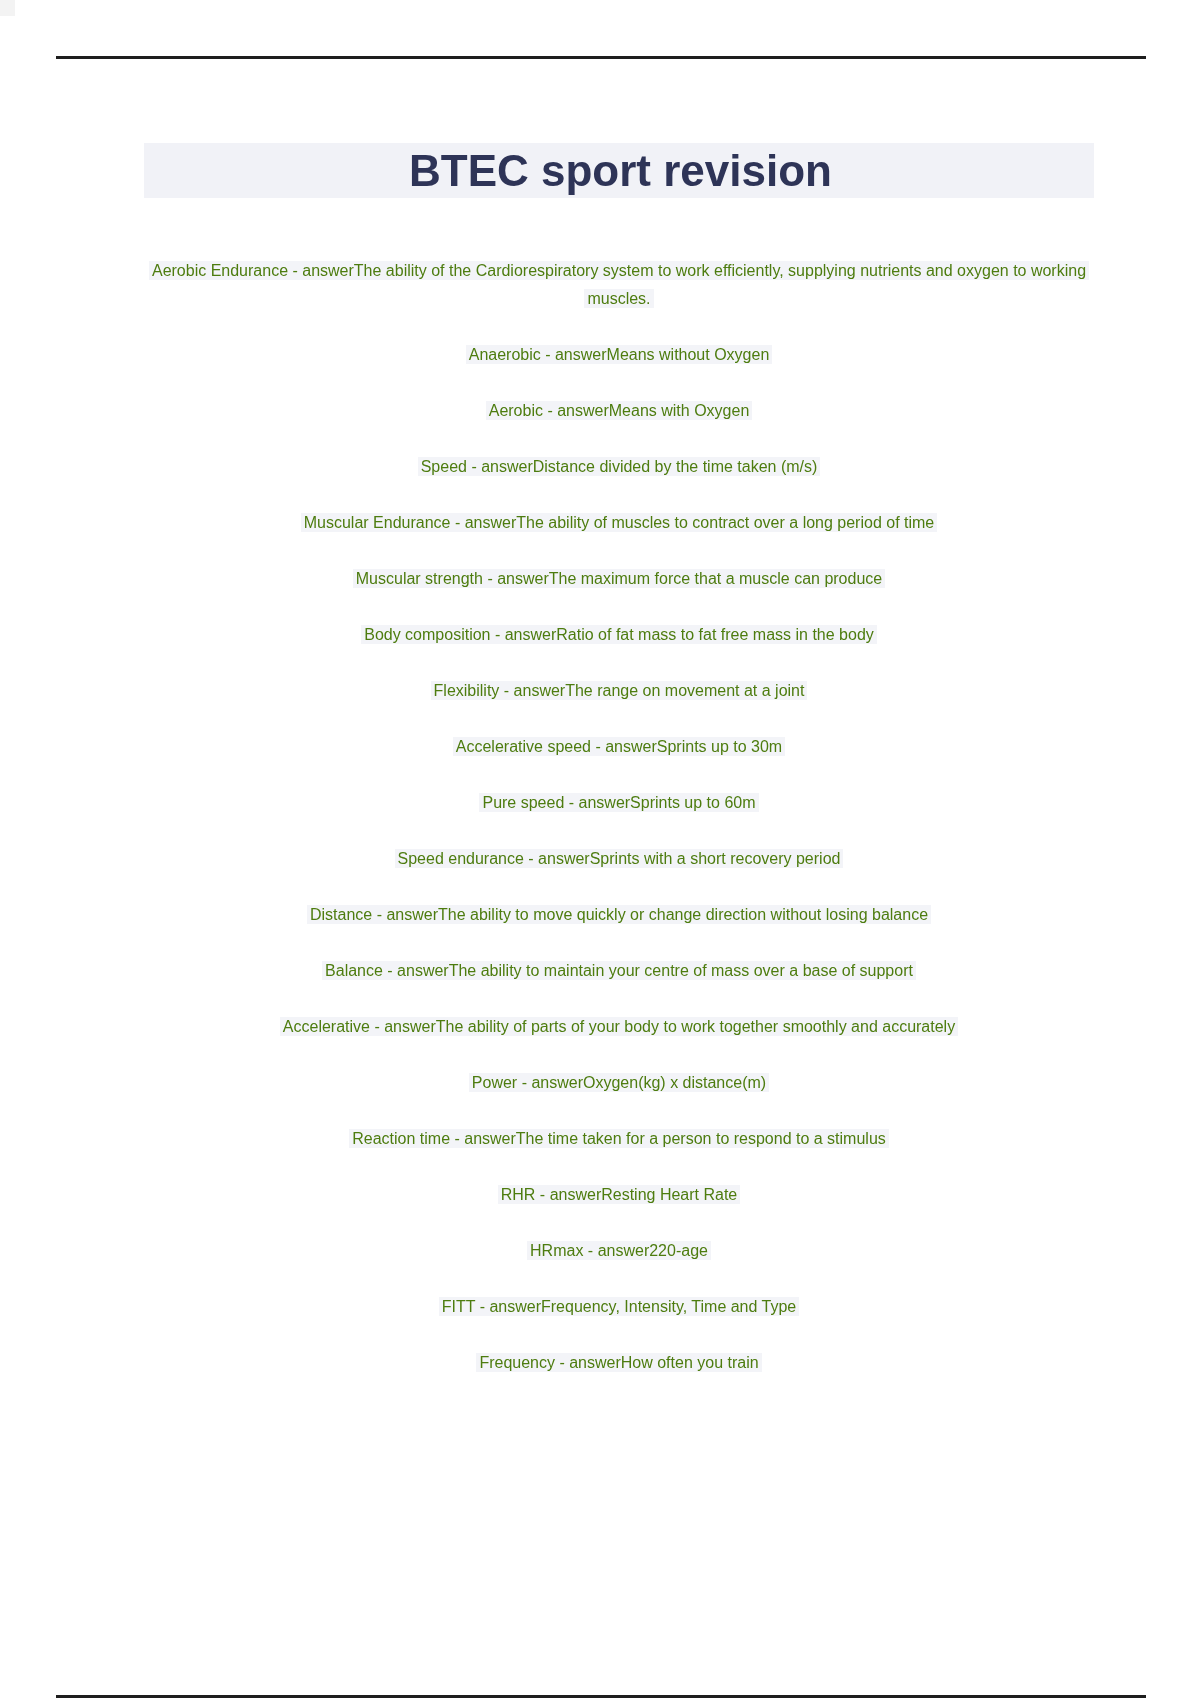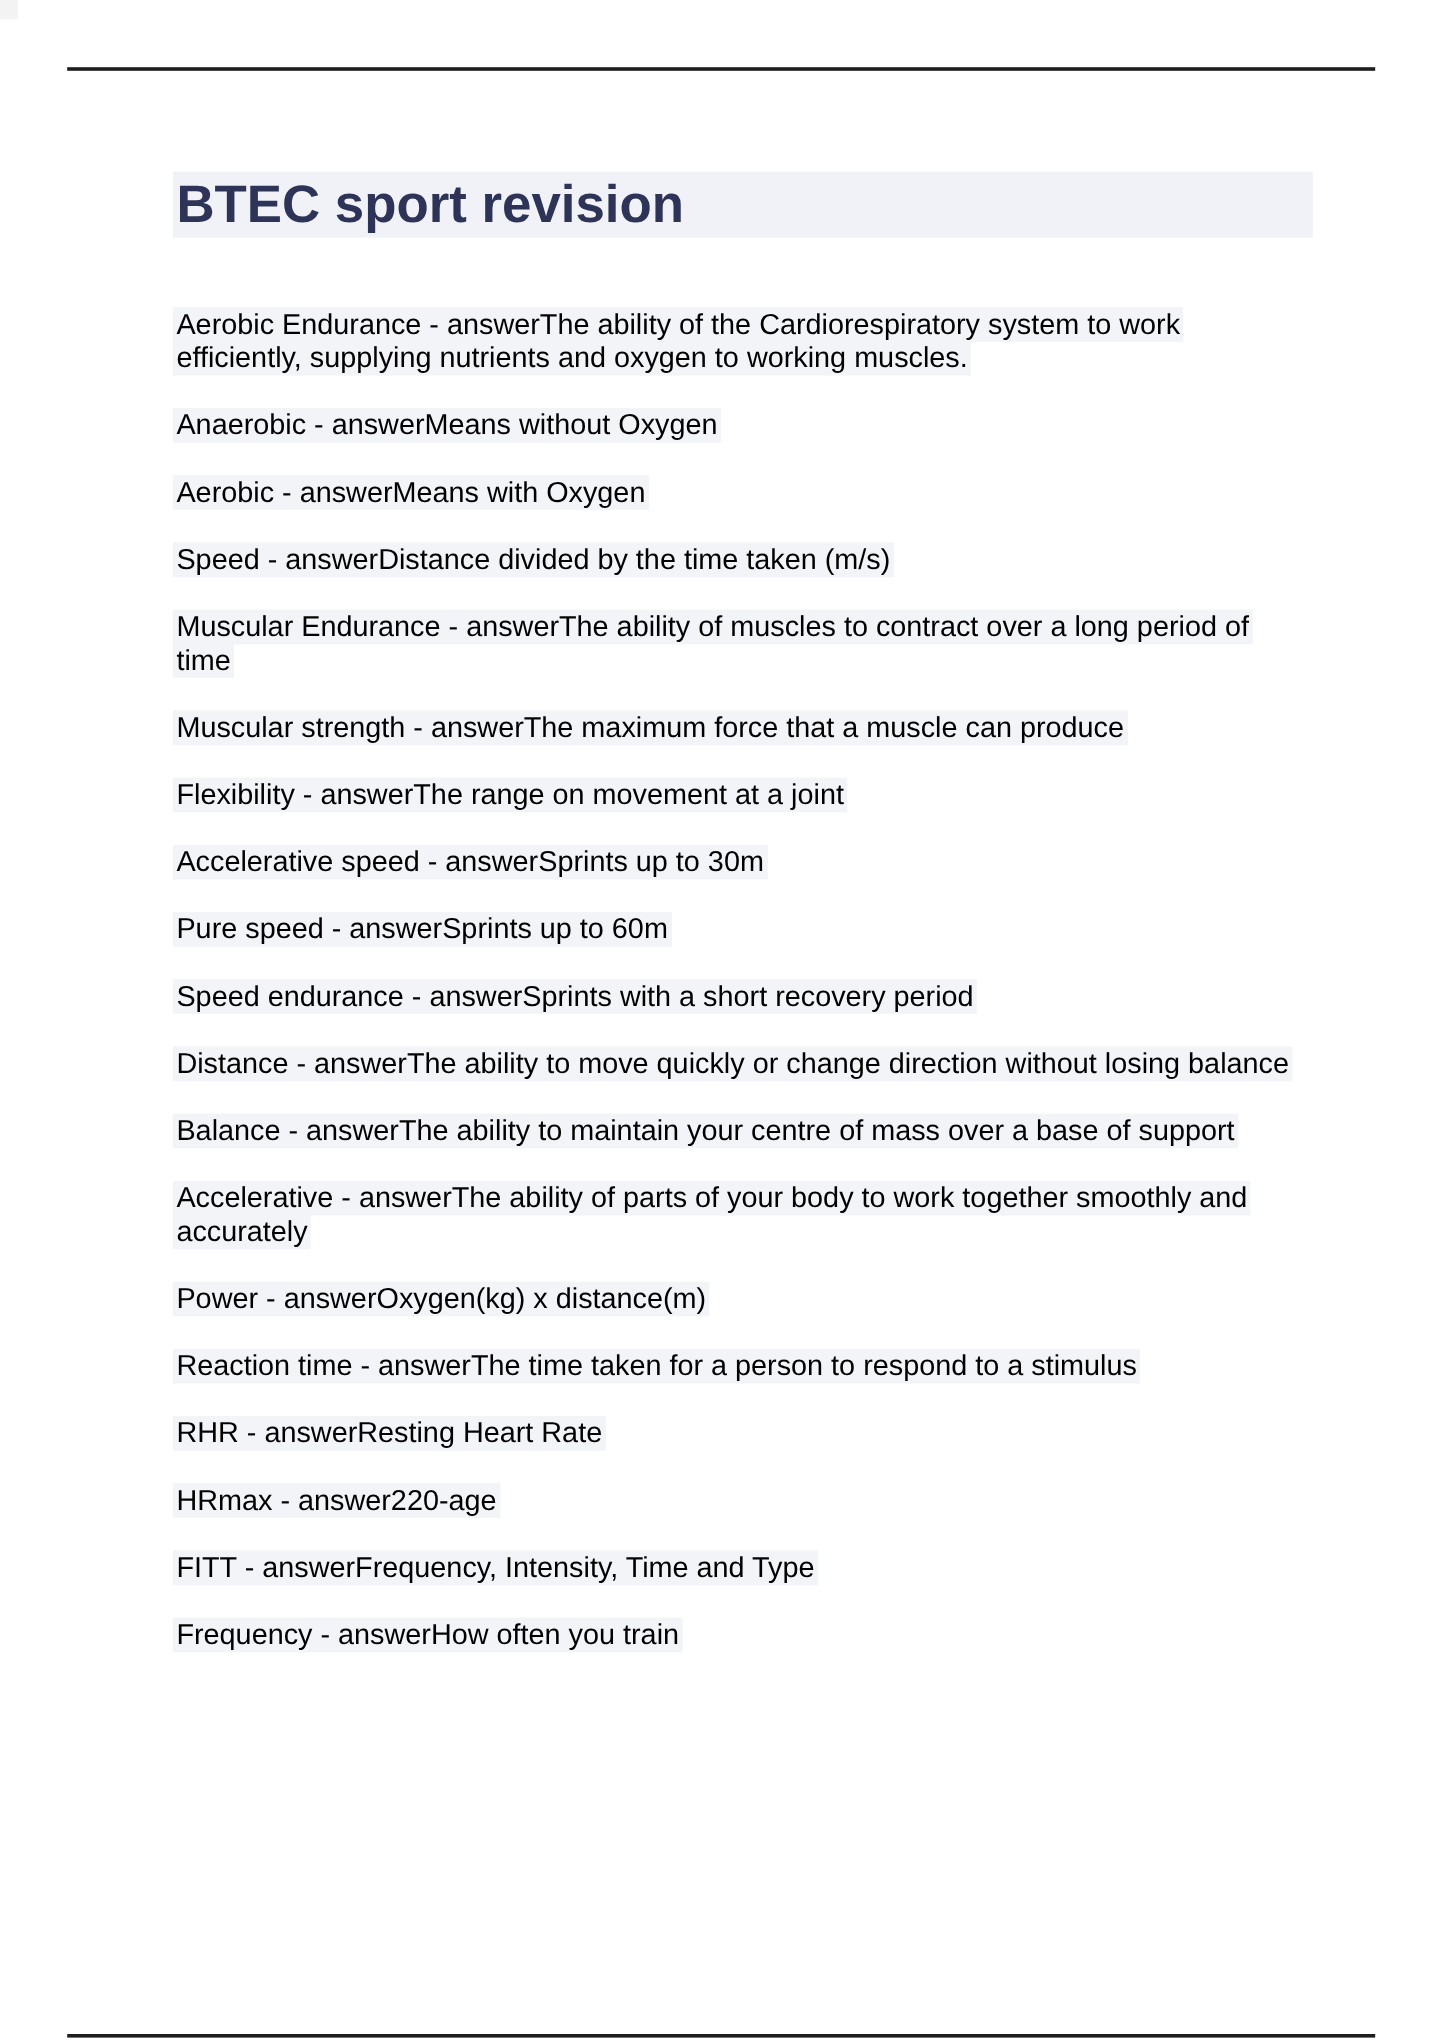--- a/index.html
+++ b/index.html
@@ -24,37 +24,38 @@
     height: 3px;
     background: #1e1e1e;
   }
   .rule-top { top: 56px; }
   .rule-bottom { top: 1695px; }
   .content {
     position: absolute;
     left: 144px;
     top: 143px;
     width: 950px;
+    text-align: center;
   }
   h1.doc-title {
     margin: 0 0 59px 0;
     padding: 0 0 0 3px;
     font-size: 44px;
     font-weight: 700;
     line-height: 55px;
     color: #2e3457;
     background: #f1f2f7;
     white-space: nowrap;
     overflow: hidden;
   }
   p.entry {
     margin: 0 0 28px 0;
-    font-size: 24px;
+    font-size: 16px;
     line-height: 28px;
-    color: #000000;
+    color: #4d7c0f;
     letter-spacing: 0;
   }
   p.entry .hl {
     background: #f3f4f8;
     padding: 1px 3px;
     -webkit-box-decoration-break: clone;
     box-decoration-break: clone;
   }
 </style>
 </head>
@@ -66,20 +67,21 @@
 <div class="content">
   <h1 class="doc-title">BTEC sport revision</h1>
 
   <div>
     <p class="entry"><span class="hl"><span>Aerobic Endurance</span><span> - answer</span><span>The ability of the Cardiorespiratory system to work efficiently, supplying nutrients and oxygen to working muscles.</span></span></p>
     <p class="entry"><span class="hl"><span>Anaerobic</span><span> - answer</span><span>Means without Oxygen</span></span></p>
     <p class="entry"><span class="hl"><span>Aerobic</span><span> - answer</span><span>Means with Oxygen</span></span></p>
     <p class="entry"><span class="hl"><span>Speed</span><span> - answer</span><span>Distance divided by the time taken (m/s)</span></span></p>
     <p class="entry"><span class="hl"><span>Muscular Endurance</span><span> - answer</span><span>The ability of muscles to contract over a long period of time</span></span></p>
     <p class="entry"><span class="hl"><span>Muscular strength</span><span> - answer</span><span>The maximum force that a muscle can produce</span></span></p>
+    <p class="entry"><span class="hl"><span>Body composition</span><span> - answer</span><span>Ratio of fat mass to fat free mass in the body</span></span></p>
     <p class="entry"><span class="hl"><span>Flexibility</span><span> - answer</span><span>The range on movement at a joint</span></span></p>
     <p class="entry"><span class="hl"><span>Accelerative speed</span><span> - answer</span><span>Sprints up to 30m</span></span></p>
     <p class="entry"><span class="hl"><span>Pure speed</span><span> - answer</span><span>Sprints up to 60m</span></span></p>
     <p class="entry"><span class="hl"><span>Speed endurance</span><span> - answer</span><span>Sprints with a short recovery period</span></span></p>
     <p class="entry"><span class="hl"><span>Distance</span><span> - answer</span><span>The ability to move quickly or change direction without losing balance</span></span></p>
     <p class="entry"><span class="hl"><span>Balance</span><span> - answer</span><span>The ability to maintain your centre of mass over a base of support</span></span></p>
     <p class="entry"><span class="hl"><span>Accelerative</span><span> - answer</span><span>The ability of parts of your body to work together smoothly and accurately</span></span></p>
     <p class="entry"><span class="hl"><span>Power</span><span> - answer</span><span>Oxygen(kg) x distance(m)</span></span></p>
     <p class="entry"><span class="hl"><span>Reaction time</span><span> - answer</span><span>The time taken for a person to respond to a stimulus</span></span></p>
     <p class="entry"><span class="hl"><span>RHR</span><span> - answer</span><span>Resting Heart Rate</span></span></p>

